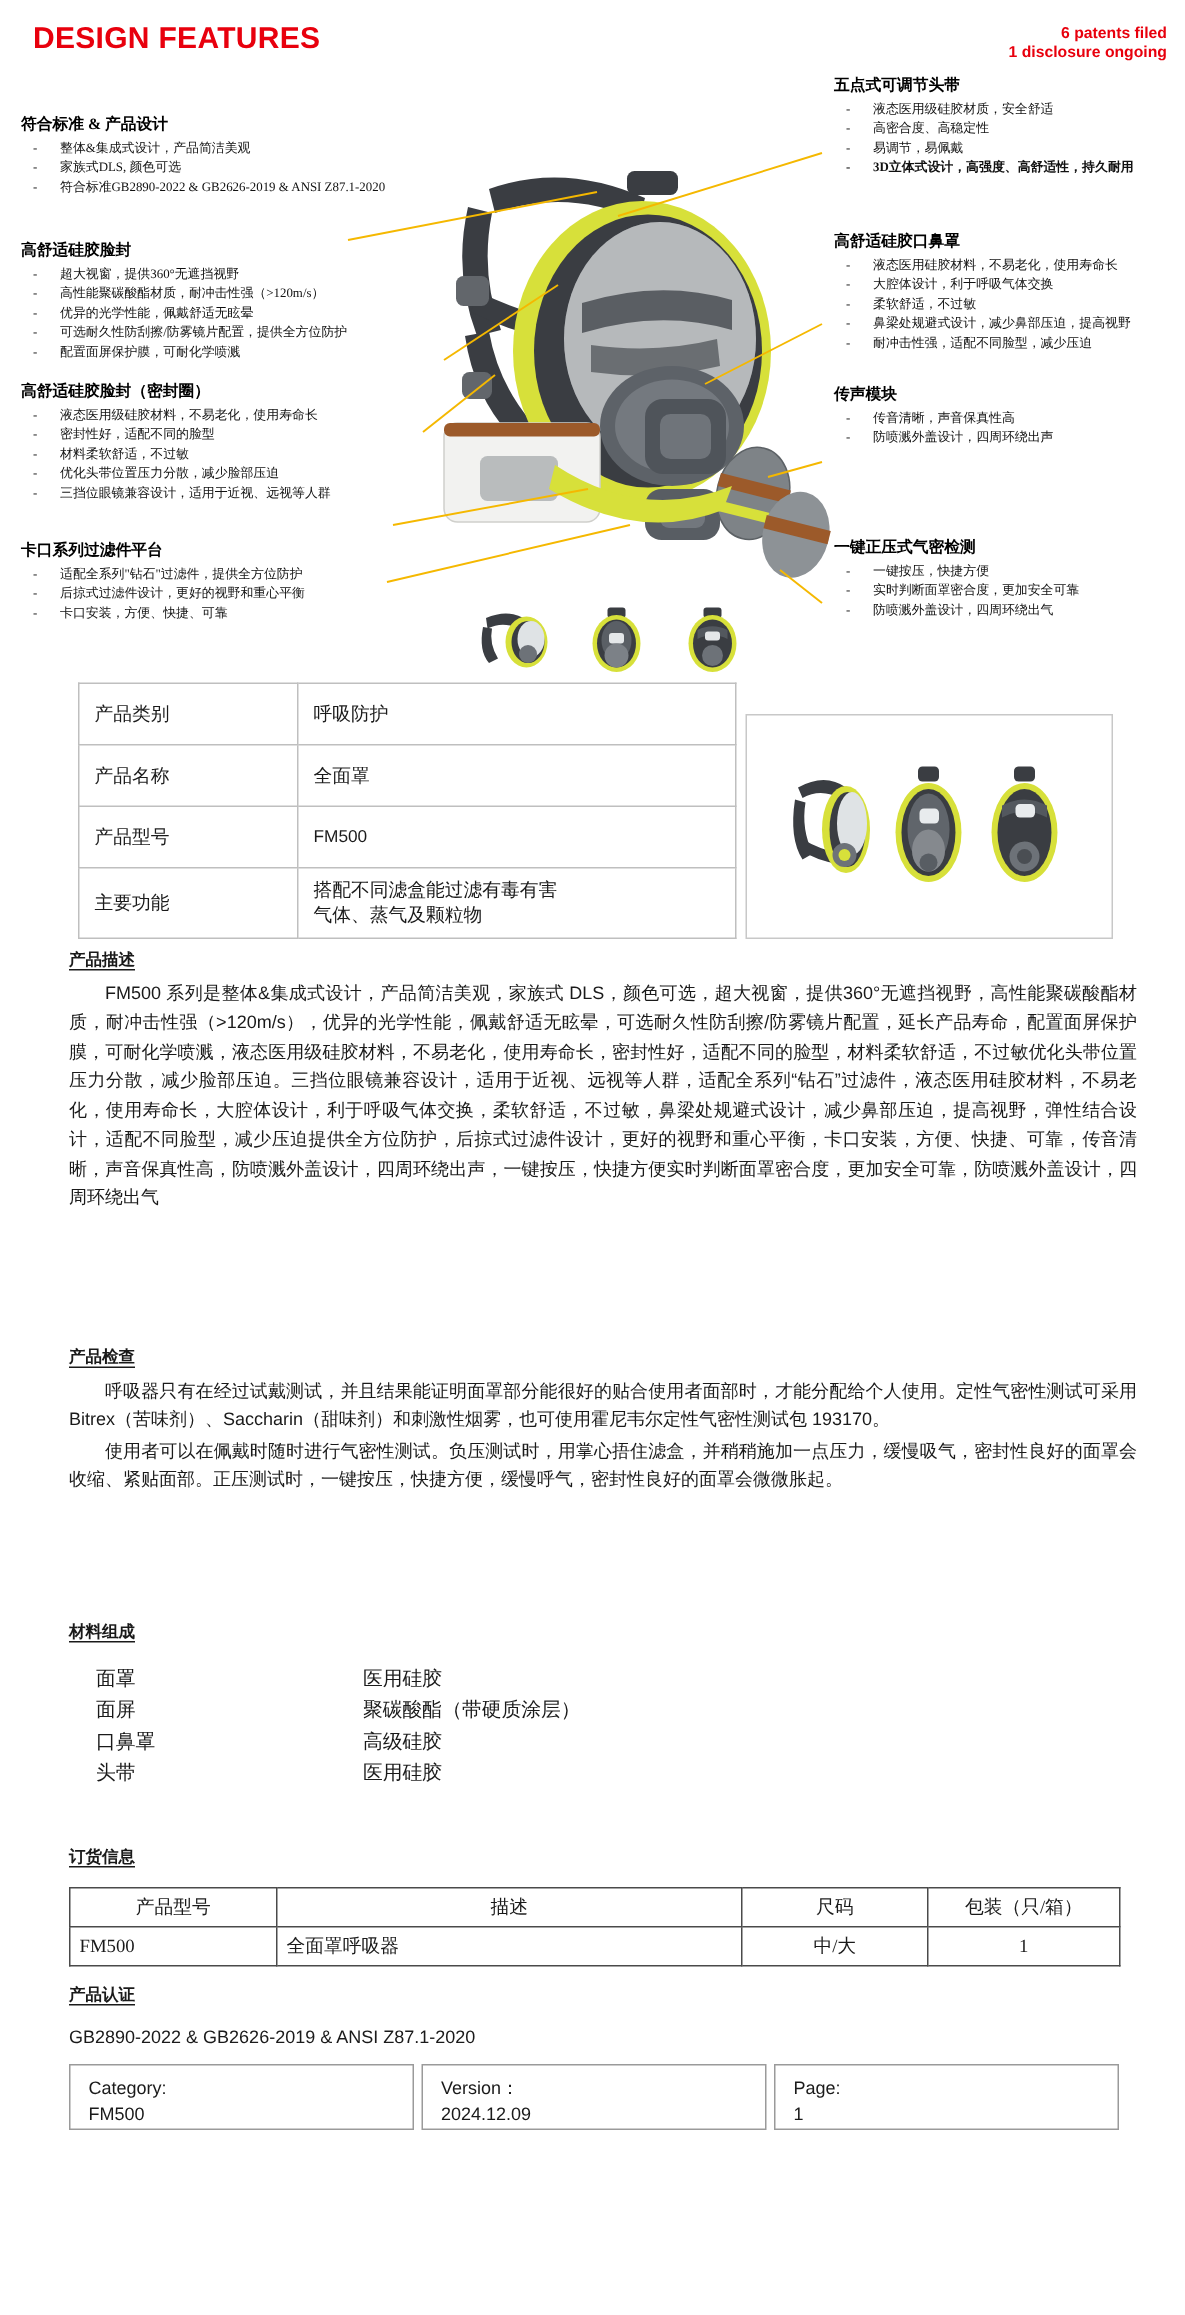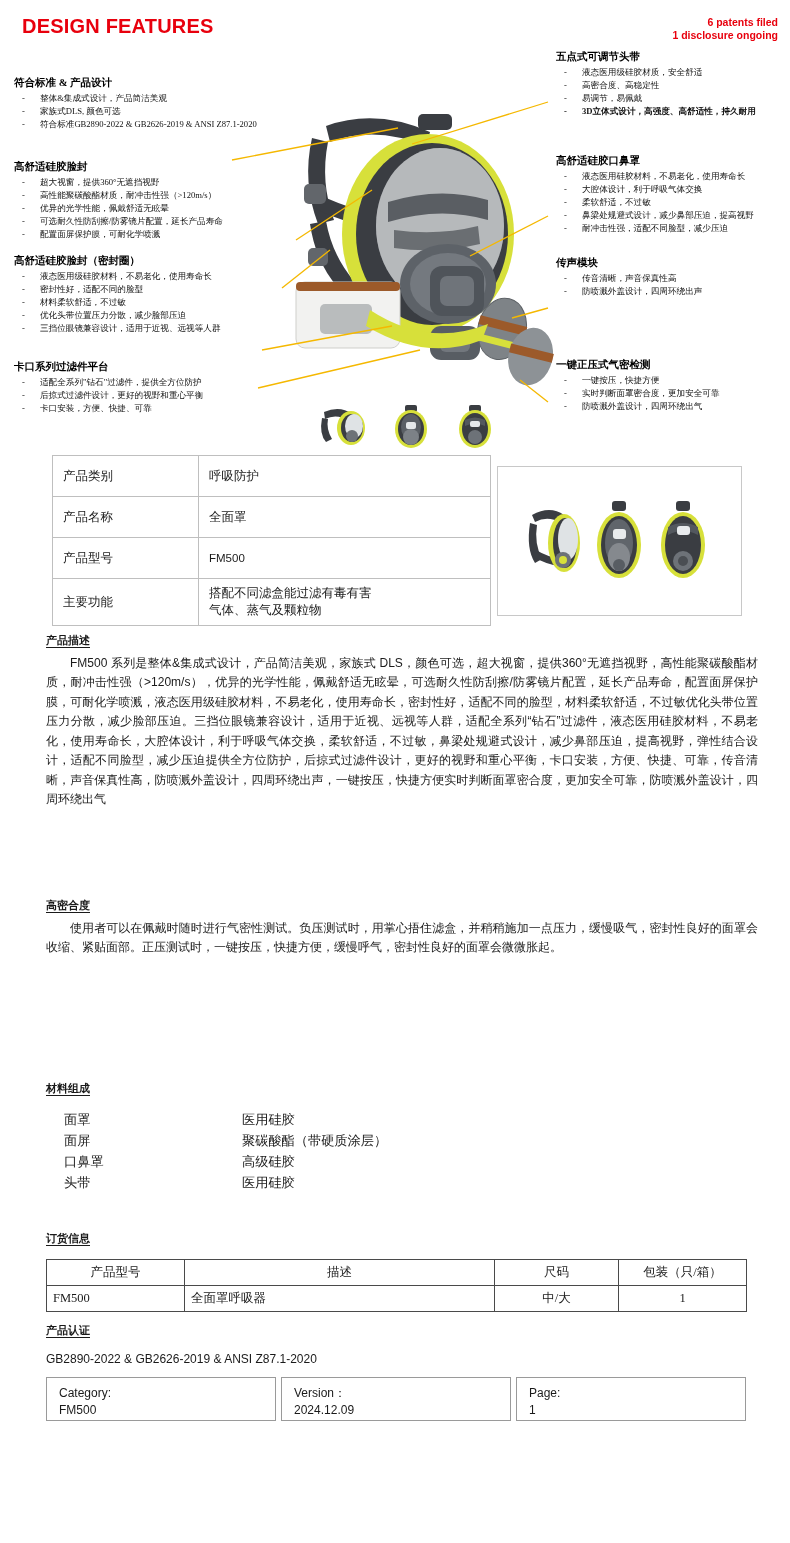--- a/index.html
+++ b/index.html
@@ -98,21 +98,21 @@
     width: 790px; height: 425px;
     pointer-events: none;
   }
 
   
   .spec-wrap {
     position: absolute;
     left: 52px; top: 455px;
     width: 690px;
     display: flex;
-    align-items: center;
+    align-items: flex-end;
   }
   table.spec {
     border-collapse: collapse;
     width: 440px;
     table-layout: fixed;
   }
   table.spec td {
     border: 1px solid #bfbfbf;
     height: 34px;
     padding: 3px 10px;
@@ -326,21 +326,21 @@
       <li>符合标准GB2890-2022 &amp; GB2626-2019 &amp; ANSI Z87.1-2020</li>
     </ul>
   </div>
 
   <div class="feature-block col-left" style="top:110px">
     <div class="feat-title">高舒适硅胶脸封</div>
     <ul class="feat-list">
       <li>超大视窗，提供360°无遮挡视野</li>
       <li>高性能聚碳酸酯材质，耐冲击性强（&gt;120m/s）</li>
       <li>优异的光学性能，佩戴舒适无眩晕</li>
-      <li>可选耐久性防刮擦/防雾镜片配置，延长产品寿命</li>
+      <li>可选耐久性防刮擦/防雾镜片配置，提供全方位防护</li>
       <li>配置面屏保护膜，可耐化学喷溅</li>
     </ul>
   </div>
 
   <div class="feature-block col-left" style="top:204px">
     <div class="feat-title">高舒适硅胶脸封（密封圈）</div>
     <ul class="feat-list">
       <li>液态医用级硅胶材料，不易老化，使用寿命长</li>
       <li>密封性好，适配不同的脸型</li>
       <li>材料柔软舒适，不过敏</li>
@@ -451,21 +451,22 @@
     </svg>
   </div>
 </div>
 
 <div class="section" style="top:630px">
   <div class="sec-head">产品描述</div>
   <p class="para">FM500 系列是整体&amp;集成式设计，产品简洁美观，家族式 DLS，颜色可选，超大视窗，提供360°无遮挡视野，高性能聚碳酸酯材质，耐冲击性强（&gt;120m/s），优异的光学性能，佩戴舒适无眩晕，可选耐久性防刮擦/防雾镜片配置，延长产品寿命，配置面屏保护膜，可耐化学喷溅，液态医用级硅胶材料，不易老化，使用寿命长，密封性好，适配不同的脸型，材料柔软舒适，不过敏优化头带位置压力分散，减少脸部压迫。三挡位眼镜兼容设计，适用于近视、远视等人群，适配全系列“钻石”过滤件，液态医用硅胶材料，不易老化，使用寿命长，大腔体设计，利于呼吸气体交换，柔软舒适，不过敏，鼻梁处规避式设计，减少鼻部压迫，提高视野，弹性结合设计，适配不同脸型，减少压迫提供全方位防护，后掠式过滤件设计，更好的视野和重心平衡，卡口安装，方便、快捷、可靠，传音清晰，声音保真性高，防喷溅外盖设计，四周环绕出声，一键按压，快捷方便实时判断面罩密合度，更加安全可靠，防喷溅外盖设计，四周环绕出气</p>
 </div>
 
 <div class="section" style="top:895px">
-  <div class="sec-head">高密合度</div>
+  <div class="sec-head">产品检查</div>
+  <p class="para">呼吸器只有在经过试戴测试，并且结果能证明面罩部分能很好的贴合使用者面部时，才能分配给个人使用。定性气密性测试可采用 Bitrex（苦味剂）、Saccharin（甜味剂）和刺激性烟雾，也可使用霍尼韦尔定性气密性测试包 193170。</p>
   <p class="para">使用者可以在佩戴时随时进行气密性测试。负压测试时，用掌心捂住滤盒，并稍稍施加一点压力，缓慢吸气，密封性良好的面罩会收缩、紧贴面部。正压测试时，一键按压，快捷方便，缓慢呼气，密封性良好的面罩会微微胀起。</p>
 </div>
 
 <div class="section" style="top:1078px">
   <div class="sec-head">材料组成</div>
   <div class="mat-list">
     <div class="mat-row">
       <span class="m-k">面罩</span>
       <span>医用硅胶</span>
     </div>

